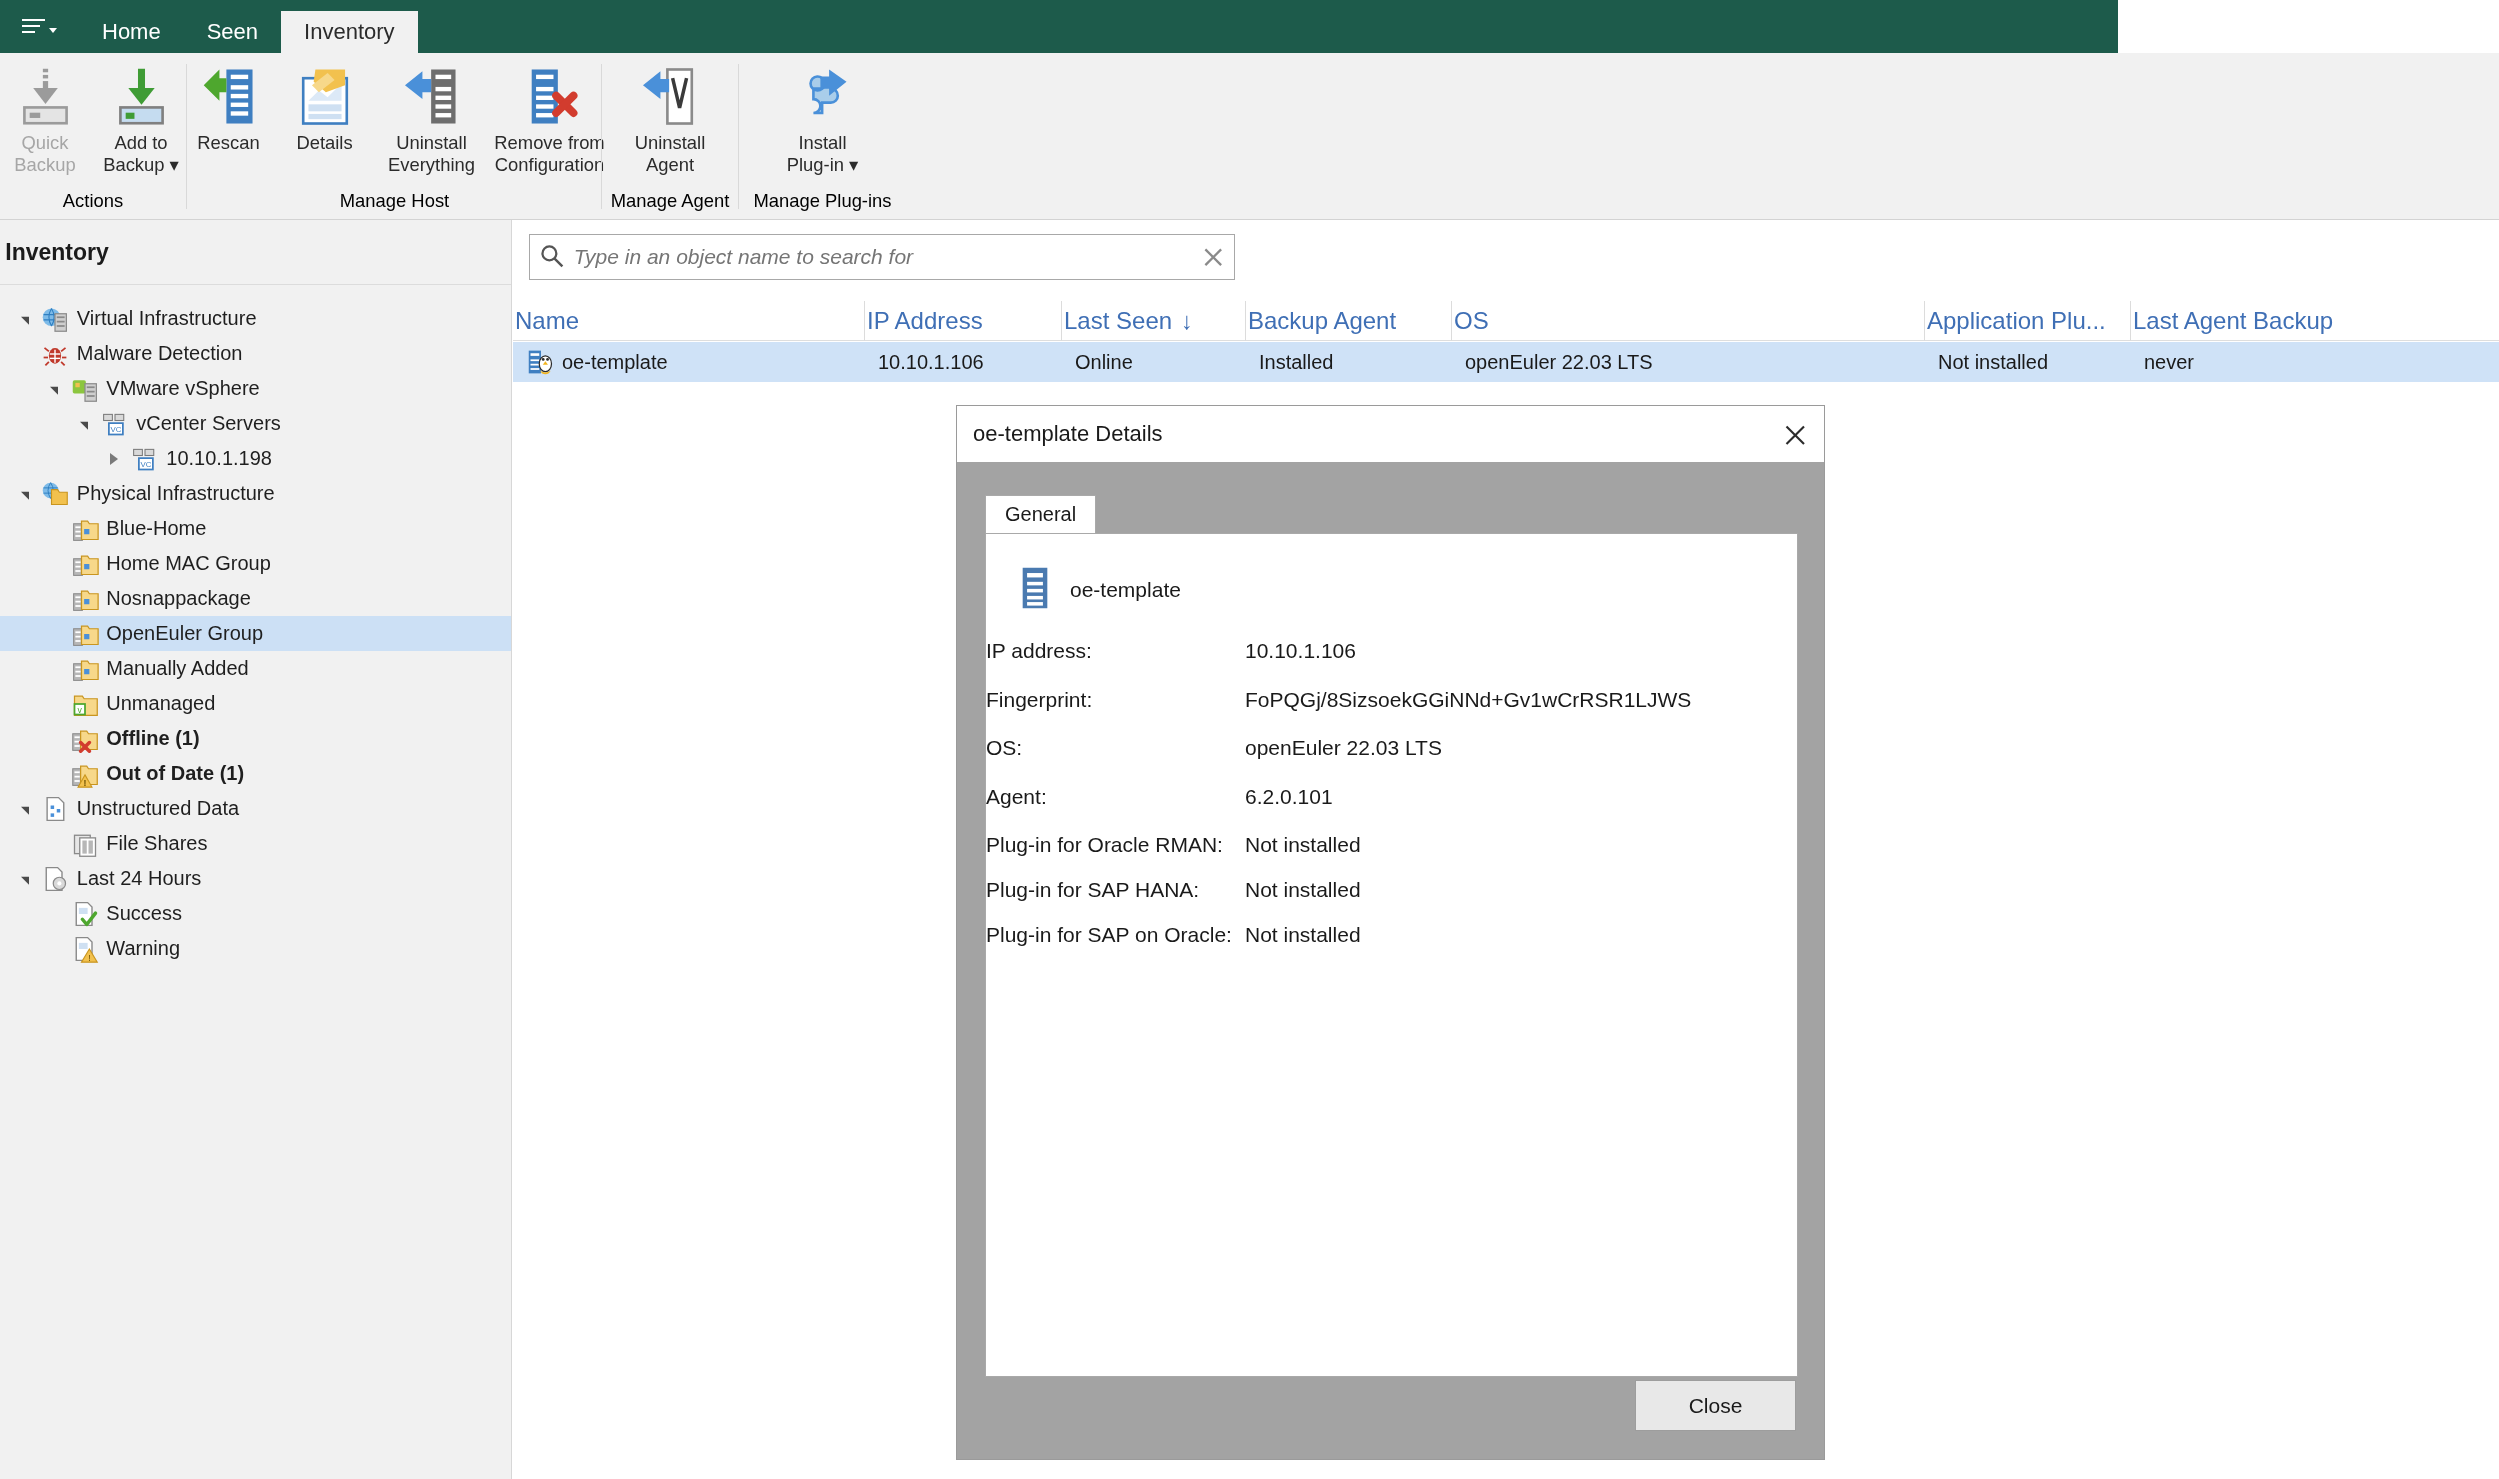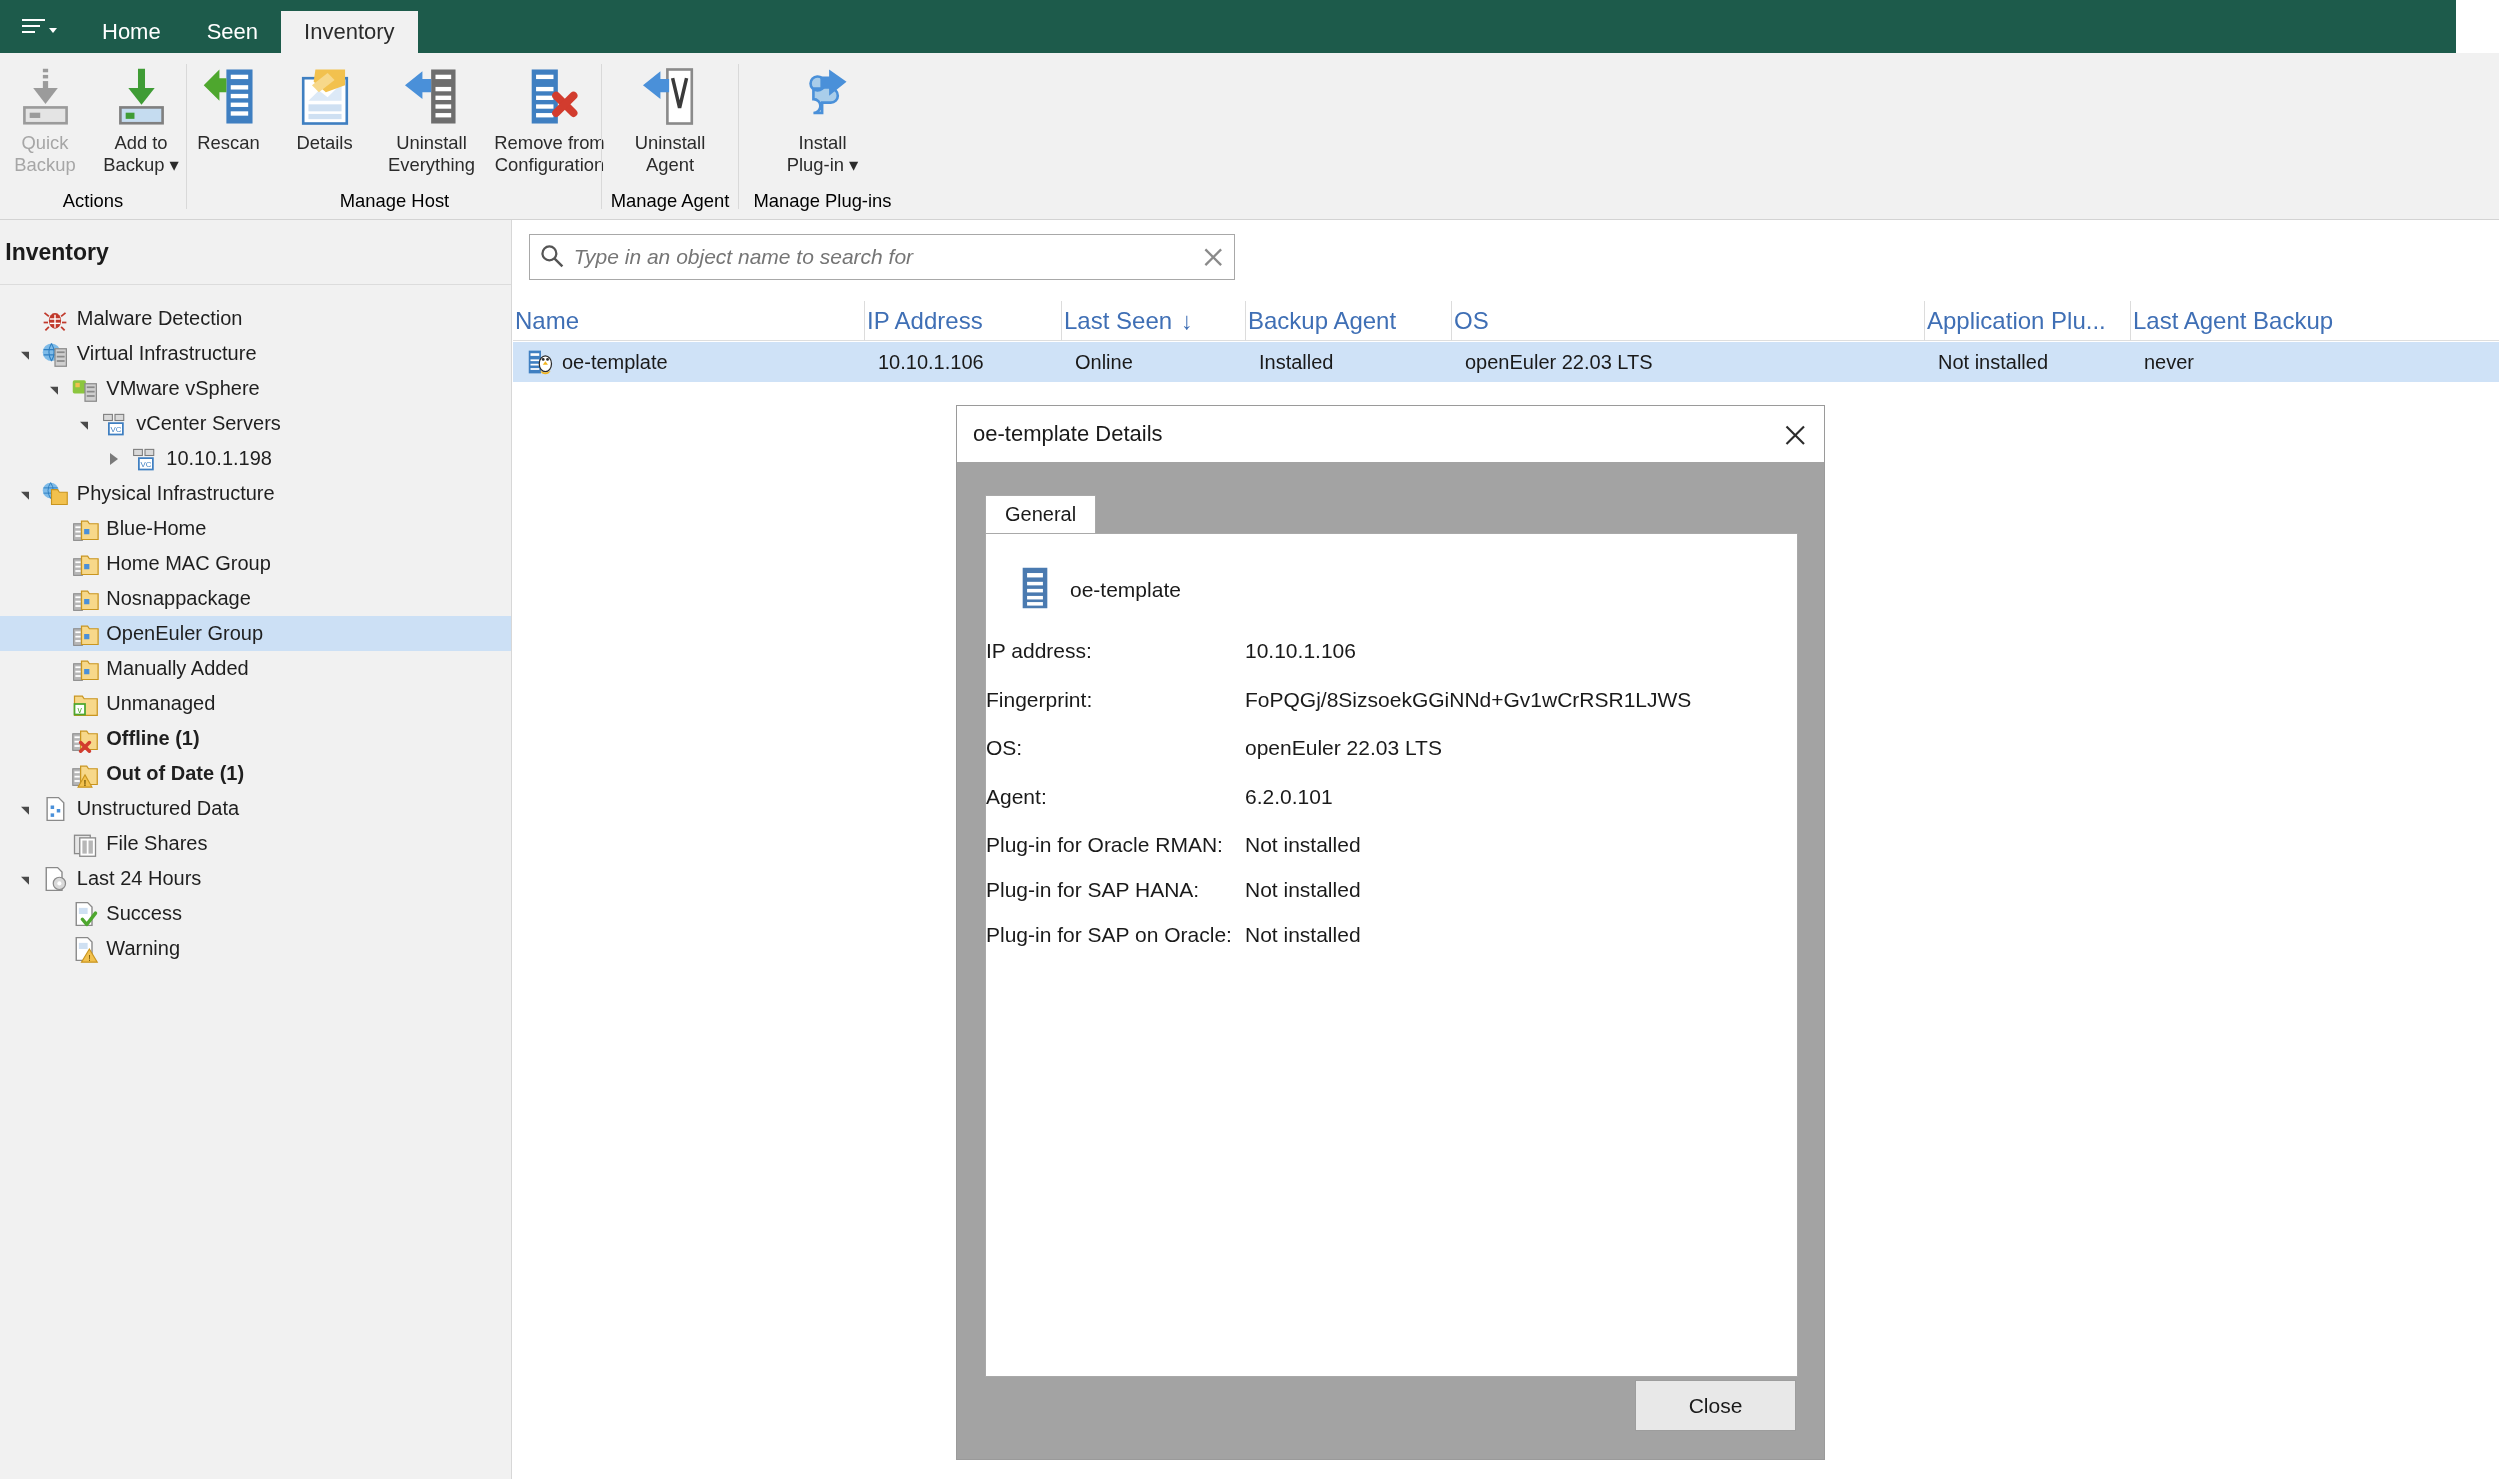--- a/index.html
+++ b/index.html
@@ -12,21 +12,21 @@
   }
   #app {
     position: relative;
     width: 2500px; height: 1479px;
     background: #ffffff;
   }
 
   
   .tabstrip {
     position: absolute; left: 0; top: 0;
-    width: 2456px; height: 53px;
+    width: 2118px; height: 53px;
     background: #1d5b4b;
     display: flex; align-items: flex-end;
   }
   .hamburger {
     width: 79px; height: 53px;
     display: flex; align-items: center; justify-content: center;
     color: #ffffff; cursor: pointer;
   }
   .hamburger .bars {
     position: relative; width: 23px; height: 17.5px;
@@ -431,20 +431,39 @@
       <div class="gname">Manage Plug-ins</div>
     </div>
 
   </div>
 
   <div class="sidebar">
     <div class="sb-title">Inventory</div>
     <div class="tree" id="tree">
         <div class="tnode">
           <div style="width: 10.5px; flex: 0 0 10.5px;"></div>
+          <div class="tw">
+            <span class="tri-open"></span>
+          </div>
+          <div class="ticon">
+            <svg width="28" height="28" viewBox="0 0 32 32">
+              <circle cx="12" cy="14" r="10" fill="#7ebbe8"></circle>
+              <path d="M3 11 h18 M3 17 h18 M12 4 q6 10 0 20 M12 4 q-6 10 0 20" stroke="#2f7fc1" stroke-width="1.2" fill="none"></path>
+              <rect x="16" y="10" width="13" height="20" fill="#cfcfcf" stroke="#8a8a8a" stroke-width="1.4"></rect>
+              <g fill="#8a8a8a">
+                <rect x="18" y="13" width="9" height="2"></rect>
+                <rect x="18" y="18" width="9" height="2"></rect>
+                <rect x="18" y="23" width="9" height="2"></rect>
+              </g>
+            </svg>
+          </div>
+          <div class="tlabel">Virtual Infrastructure</div>
+        </div>
+        <div class="tnode">
+          <div style="width: 10.5px; flex: 0 0 10.5px;"></div>
           <div class="tw"></div>
           <div class="ticon">
             <svg width="28" height="28" viewBox="0 0 32 32">
               <ellipse cx="16" cy="18" rx="7" ry="9" fill="#c0392b"></ellipse>
               <rect x="13" y="10" width="6" height="6" fill="#c0392b"></rect>
               <g stroke="#c0392b" stroke-width="2">
                 <line x1="9" y1="13" x2="4" y2="9"></line>
                 <line x1="23" y1="13" x2="28" y2="9"></line>
                 <line x1="8" y1="20" x2="3" y2="20"></line>
                 <line x1="24" y1="20" x2="29" y2="20"></line>
@@ -452,39 +471,20 @@
                 <line x1="23" y1="25" x2="27" y2="29"></line>
               </g>
               <g stroke="#fff" stroke-width="1.6">
                 <line x1="16" y1="11" x2="16" y2="26"></line>
                 <line x1="10" y1="16" x2="22" y2="16"></line>
                 <line x1="10" y1="21" x2="22" y2="21"></line>
               </g>
             </svg>
           </div>
           <div class="tlabel">Malware Detection</div>
-        </div>
-        <div class="tnode">
-          <div style="width: 10.5px; flex: 0 0 10.5px;"></div>
-          <div class="tw">
-            <span class="tri-open"></span>
-          </div>
-          <div class="ticon">
-            <svg width="28" height="28" viewBox="0 0 32 32">
-              <circle cx="12" cy="14" r="10" fill="#7ebbe8"></circle>
-              <path d="M3 11 h18 M3 17 h18 M12 4 q6 10 0 20 M12 4 q-6 10 0 20" stroke="#2f7fc1" stroke-width="1.2" fill="none"></path>
-              <rect x="16" y="10" width="13" height="20" fill="#cfcfcf" stroke="#8a8a8a" stroke-width="1.4"></rect>
-              <g fill="#8a8a8a">
-                <rect x="18" y="13" width="9" height="2"></rect>
-                <rect x="18" y="18" width="9" height="2"></rect>
-                <rect x="18" y="23" width="9" height="2"></rect>
-              </g>
-            </svg>
-          </div>
-          <div class="tlabel">Virtual Infrastructure</div>
         </div>
         <div class="tnode">
           <div style="width: 40px; flex: 0 0 40px;"></div>
           <div class="tw">
             <span class="tri-open"></span>
           </div>
           <div class="ticon">
             <svg width="28" height="28" viewBox="0 0 32 32">
               <rect x="2" y="6" width="15" height="15" rx="2" fill="#8cc63f"></rect>
               <rect x="5" y="9" width="5" height="5" fill="#f2c14e"></rect>

